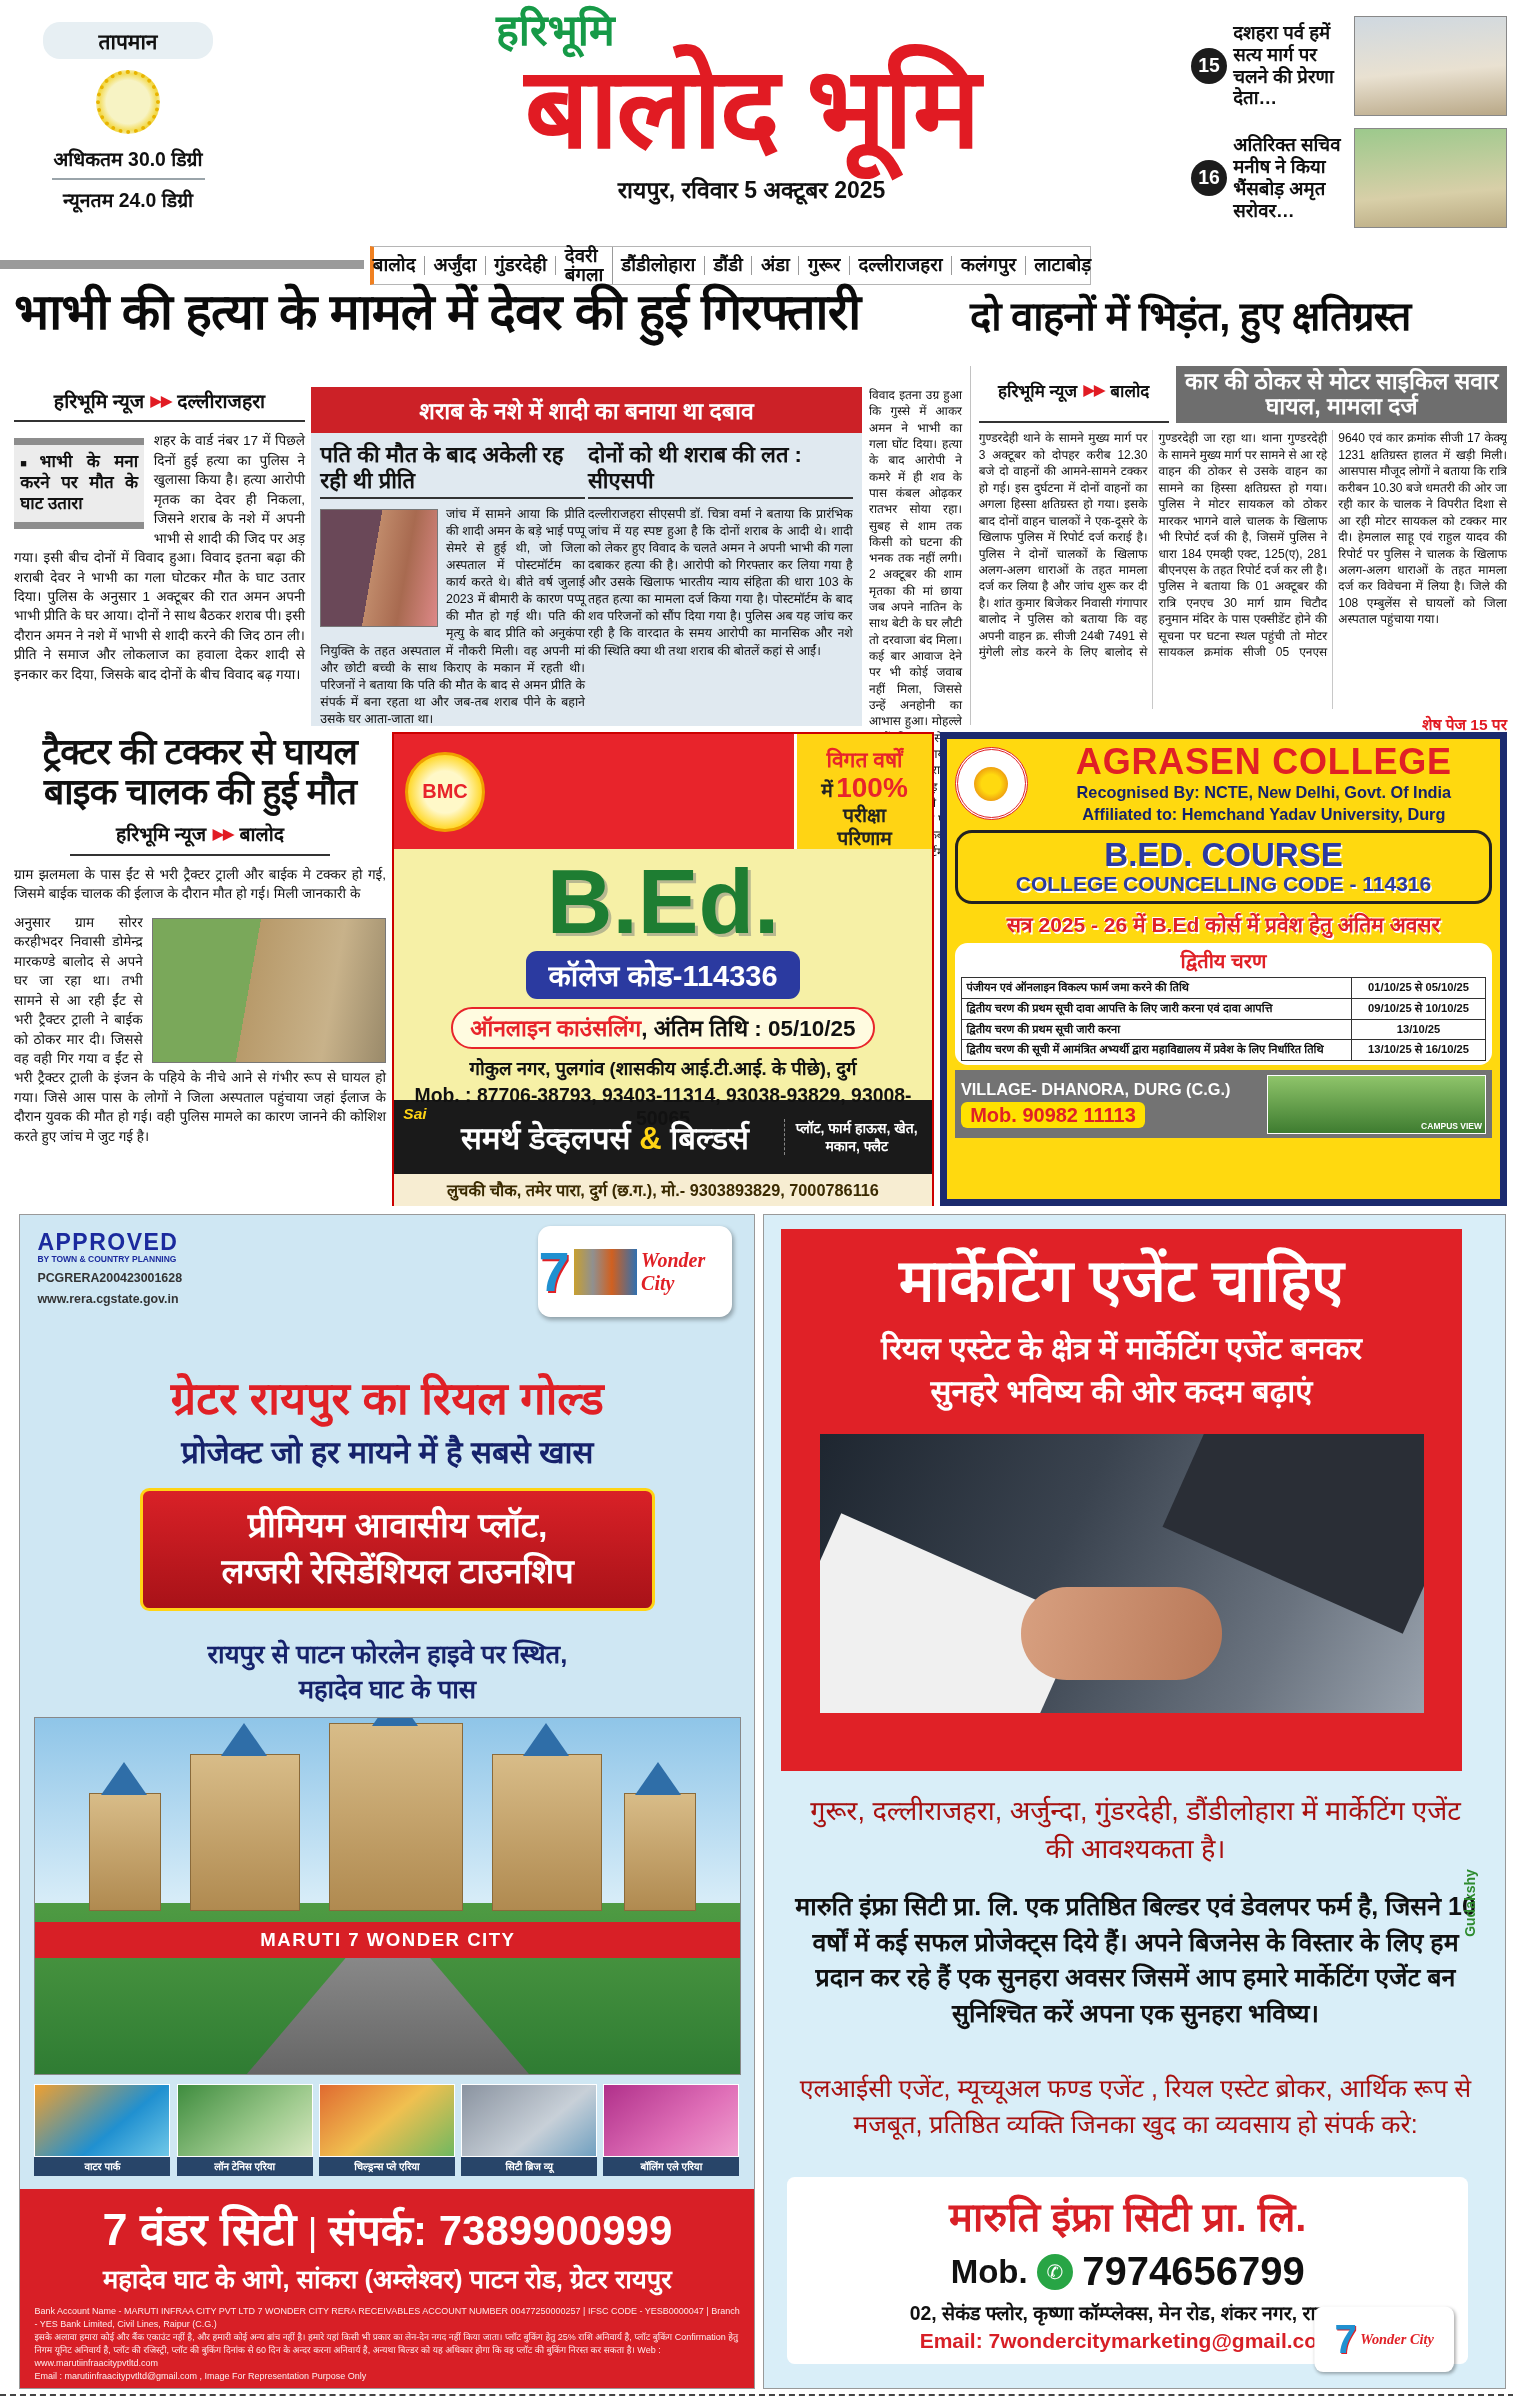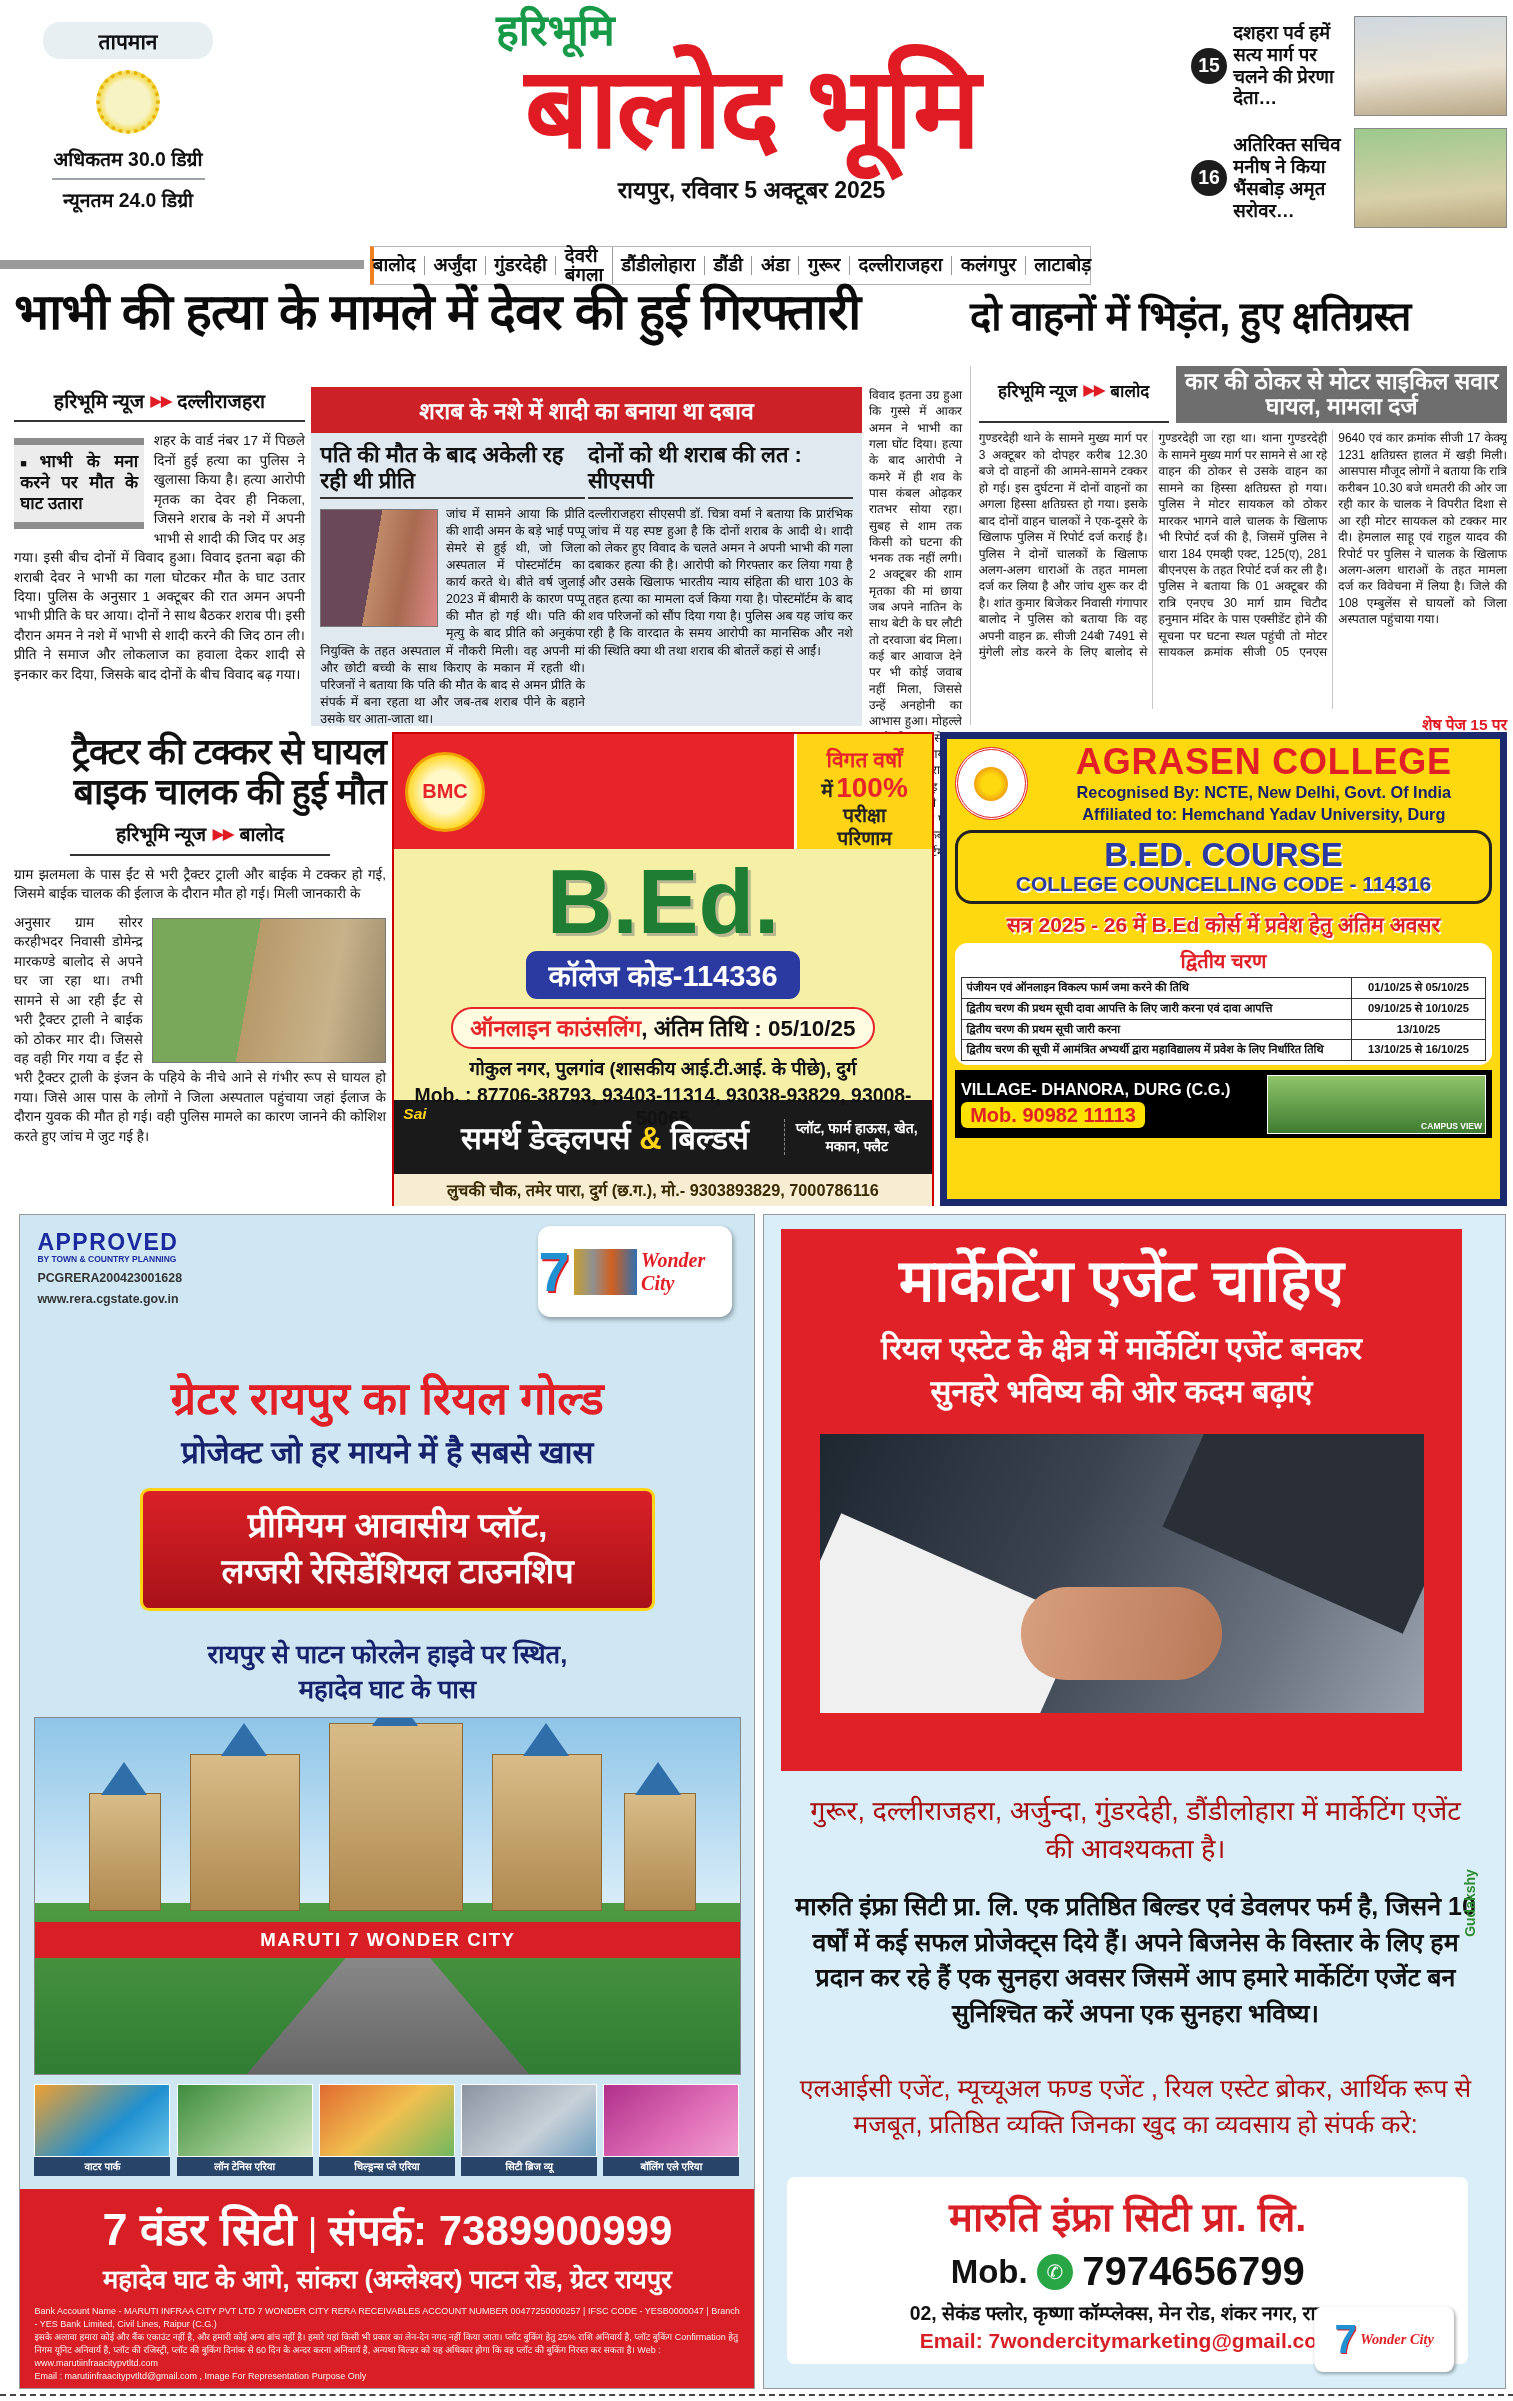--- a/index.html
+++ b/index.html
@@ -64,21 +64,21 @@
   .s2-head{display:flex;gap:7.7px;align-items:stretch;}
   .s2-byline{width:190px;font-size:17px;}
   .s2-sub{flex:1;background:#6e6e6e;color:#fff;font-size:23px;font-weight:900;display:flex;align-items:center;
           justify-content:center;text-align:center;padding:3.1px 6.2px;line-height:1.1;}
   .s2-body{margin-top:7.7px;height:279px;column-count:3;column-gap:11px;column-rule:0.8px solid #c8c8c8;
            font-size:12px;line-height:1.37;text-align:justify;overflow:hidden;}
   .s2-more{color:#e11b23;font-weight:900;font-size:15.5px;text-align:right;margin-top:3.1px;}
 
   
   .s3{left:14px;top:732px;width:372px;height:474px;}
-  .s3-h{font-size:36px;font-weight:900;text-align:right;line-height:1.12;letter-spacing:-0.8px;}
+  .s3-h{font-size:36px;font-weight:900;text-align:center;line-height:1.12;letter-spacing:-0.8px;}
   .s3-byline{width:70%;margin:7.7px auto 0;}
   .accident-photo{float:right;width:232px;height:143px;margin:4.6px 0 4.6px 9.3px;border:1.5px solid #777;
                   background:linear-gradient(100deg,#7aa85a 42%,#b89a6a 42%,#c8b28a 75%,#9a8a6a 100%);}
 
   
   .bmc{left:392px;top:732px;width:542px;height:474px;border:2.3px solid #c00;box-sizing:border-box;}
   .bmc-header{position:relative;height:115px;background:#e8242b;display:flex;align-items:center;padding-left:11px;box-sizing:border-box;}
   .bmc-logo{width:74px;height:74px;border-radius:50%;background:radial-gradient(circle,#fff8c8 40%,#ffd414 75%,#f09010 100%);
             border:3.1px solid #f0a000;display:flex;align-items:center;justify-content:center;
             color:#e8242b;font-weight:900;font-size:20px;flex:0 0 auto;}
@@ -120,21 +120,21 @@
   .agr-coursebox{border:3.1px solid #222;border-radius:17px;text-align:center;padding:4.6px 3.1px;margin-top:6.2px;background:#ffd90f;}
   .agr-course{font-size:33px;font-weight:900;color:#2b3aa0;line-height:1.05;text-shadow:1.5px 1.5px 0 #fff;}
   .agr-code{font-size:21px;font-weight:900;color:#2b3aa0;text-shadow:1.5px 1.5px 0 #fff;}
   .agr-session{font-size:21px;font-weight:900;color:#e02026;text-align:center;margin:6.2px 0 4.6px;
                text-shadow:1.5px 1.5px 0 #fff,-0.8px -0.8px 0 #fff;}
   .agr-card{background:#fff;border-radius:12.4px;padding:4.6px 6.2px;}
   .agr-phase{font-size:20px;font-weight:900;color:#e02026;text-align:center;margin-bottom:3.1px;}
   .agr-table{width:100%;border-collapse:collapse;}
   .agr-table td{border:1.5px solid #333;font-size:11.2px;font-weight:700;padding:3.1px 4.6px;line-height:1.2;}
   .agr-table td.d{width:124px;text-align:center;font-weight:900;white-space:nowrap;}
-  .agr-bot{display:flex;margin-top:4.6px;background:#000000;align-items:center;padding:4.6px 6.2px;gap:7.7px;}
+  .agr-bot{display:flex;margin-top:4.6px;background:#737373;align-items:center;padding:4.6px 6.2px;gap:7.7px;}
   .agr-village{flex:1;color:#fff;}
   .agr-village .v{font-size:16.3px;font-weight:900;}
   .agr-mob{display:inline-block;background:#ffe100;color:#e02026;font-size:20px;font-weight:900;
            border-radius:6.2px;padding:1.5px 9.3px;margin-top:3.1px;}
   .campus{width:217px;height:57px;background:linear-gradient(#8fc46a,#3e7c30);border:1.5px solid #fff;
           position:relative;}
   .campus span{position:absolute;right:3.1px;bottom:1.5px;color:#fff;font-size:8.5px;font-weight:700;}
 
   
   .won{left:19.4px;top:1214px;width:736px;height:1175px;background:#cfe7f3;border:1.5px solid #999;box-sizing:border-box;}

